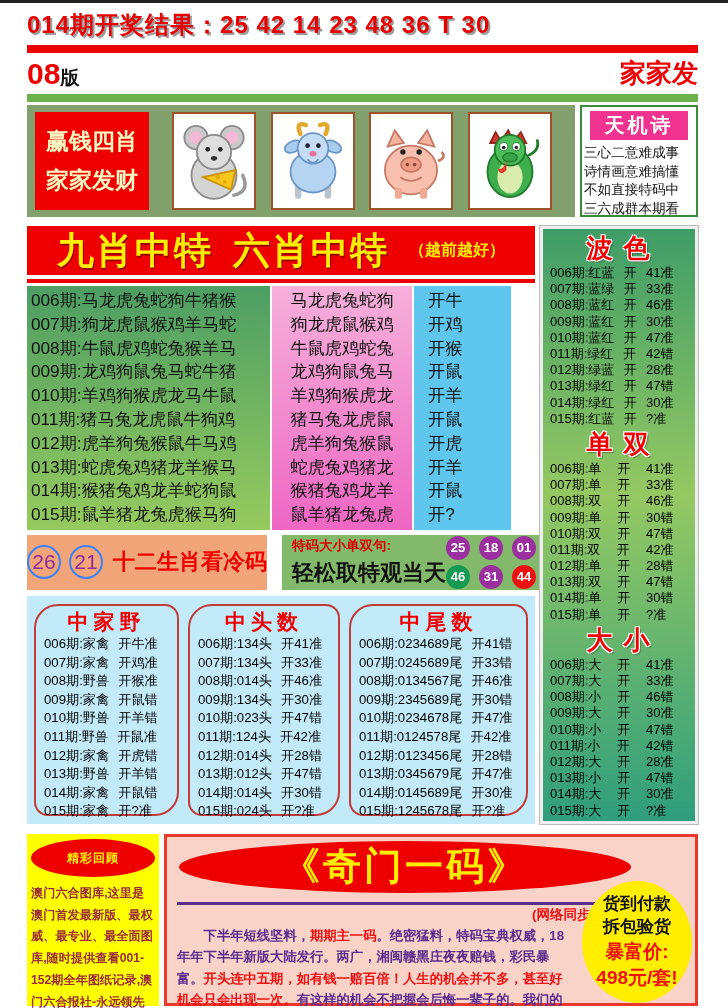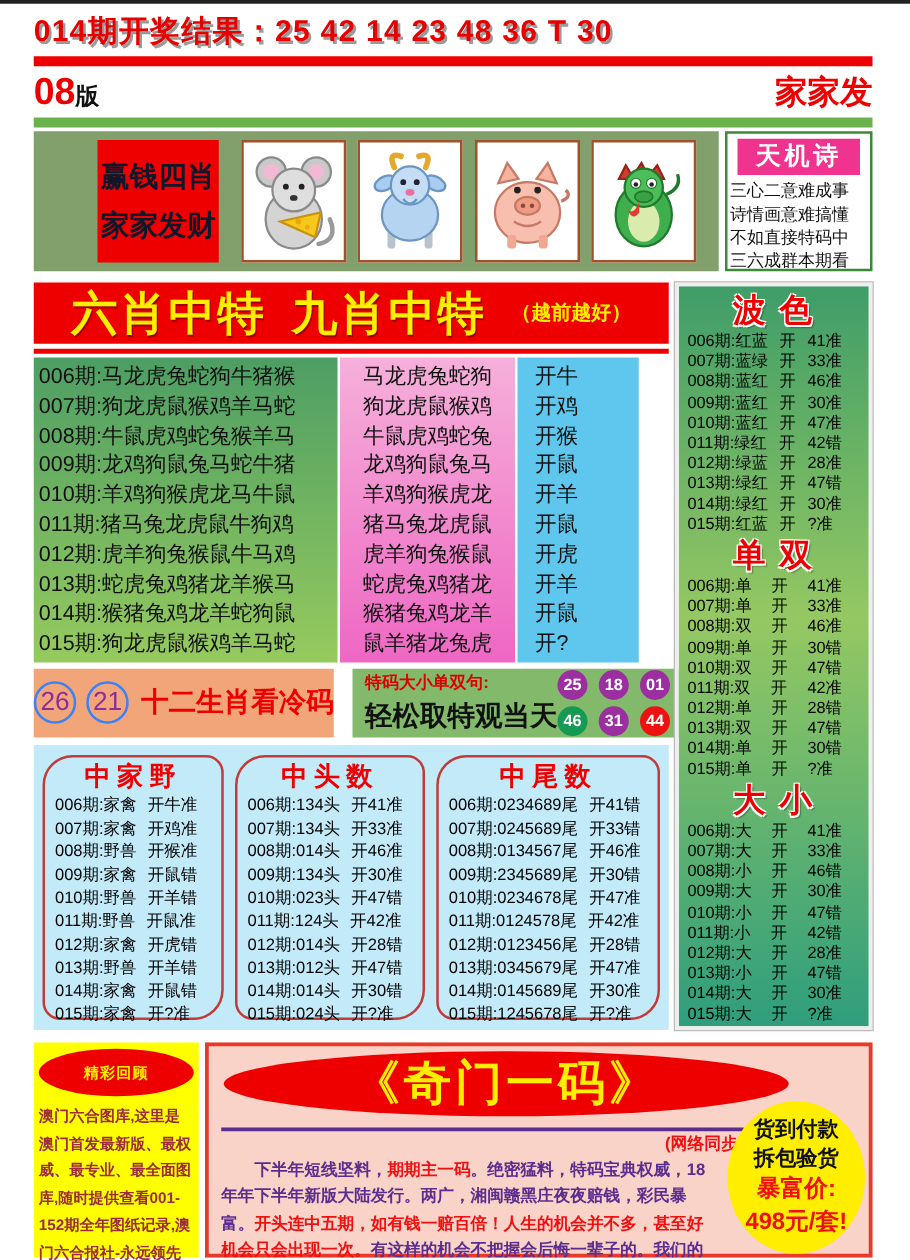--- a/index.html
+++ b/index.html
@@ -11,22 +11,22 @@
           text-shadow:2px 2px 0 #9a9a9a;white-space:nowrap;}
   .redbar{height:8px;background:#ee0000;margin-top:4px;}
   .masthead{display:flex;justify-content:space-between;align-items:flex-end;height:38px;}
   .edition-num{color:#ee0000;font-size:30px;font-weight:bold;}
   .edition-suffix{color:#111;font-size:19px;font-weight:bold;}
   .brand{color:#ee0000;font-size:26px;font-weight:bold;}
   .greenbar{height:8px;background:#6cb24c;margin:3px 0;}
 
   .band-row{display:flex;gap:5px;height:112px;}
   .band{flex:1;background:#81a06b;display:flex;align-items:center;padding:5px 8px;gap:8px;box-sizing:border-box;}
-  .promo{background:#ee0000;color:#0f172a;font-size:23px;font-weight:bold;width:97px;height:98px;
-         display:flex;flex-direction:column;justify-content:center;text-align:center;gap:8px;flex:none;margin-left:43px;}
+  .promo{background:#ee0000;color:#fef9c3;font-size:23px;font-weight:bold;width:114px;height:98px;
+         display:flex;flex-direction:column;justify-content:center;text-align:center;gap:8px;flex:none;}
   .animals{flex:1;display:flex;justify-content:space-evenly;align-items:center;}
   .animal-box{width:84px;height:98px;background:#fff;border:2px solid #a0522d;box-sizing:border-box;
               display:flex;align-items:center;justify-content:center;}
   .animal-box svg{width:72px;height:86px;}
   .tianji{width:118px;background:#fff;border:2px solid #3a8a3a;box-sizing:border-box;padding:2px;flex:none;}
   .tianji-title{background:#f0338f;color:#fff;font-size:20px;font-weight:bold;text-align:center;
                 height:29px;line-height:29px;margin:2px 6px 4px;letter-spacing:3px;}
   .poem-line{font-size:13.6px;color:#111;line-height:18.5px;white-space:nowrap;font-weight:500;}
 
   .main-row{display:flex;gap:5px;margin-top:9px;}
@@ -190,38 +190,38 @@
           <div class="poem-line">诗情画意难搞懂</div>
           <div class="poem-line">不如直接特码中</div>
           <div class="poem-line">三六成群本期看</div>
         </div>
     </div>
   </div>
 
   <div class="main-row">
     <div class="left-main">
       <div class="banner">
+        <span class="banner-main">九肖中特</span>
         <span class="banner-main">六肖中特</span>
-        <span class="banner-main">九肖中特</span>
         <span class="banner-note">（越前越好）</span>
       </div>
       <div class="redline"></div>
 
       <div class="main-table">
         <div class="col col-nine">
             <div class="trow">006期:马龙虎兔蛇狗牛猪猴</div>
             <div class="trow">007期:狗龙虎鼠猴鸡羊马蛇</div>
             <div class="trow">008期:牛鼠虎鸡蛇兔猴羊马</div>
             <div class="trow">009期:龙鸡狗鼠兔马蛇牛猪</div>
             <div class="trow">010期:羊鸡狗猴虎龙马牛鼠</div>
             <div class="trow">011期:猪马兔龙虎鼠牛狗鸡</div>
             <div class="trow">012期:虎羊狗兔猴鼠牛马鸡</div>
             <div class="trow">013期:蛇虎兔鸡猪龙羊猴马</div>
             <div class="trow">014期:猴猪兔鸡龙羊蛇狗鼠</div>
-            <div class="trow">015期:狗龙虎鼠猴鸡羊马蛇</div>
+            <div class="trow">015期:鼠羊猪龙兔虎猴马狗</div>
           </div>
         <div class="col col-six">
             <div class="trow">马龙虎兔蛇狗</div>
             <div class="trow">狗龙虎鼠猴鸡</div>
             <div class="trow">牛鼠虎鸡蛇兔</div>
             <div class="trow">龙鸡狗鼠兔马</div>
             <div class="trow">羊鸡狗猴虎龙</div>
             <div class="trow">猪马兔龙虎鼠</div>
             <div class="trow">虎羊狗兔猴鼠</div>
             <div class="trow">蛇虎兔鸡猪龙</div>

